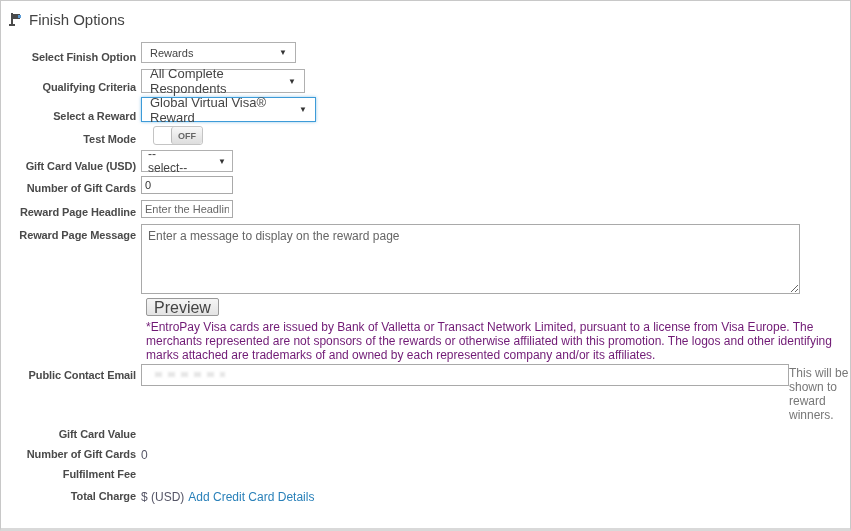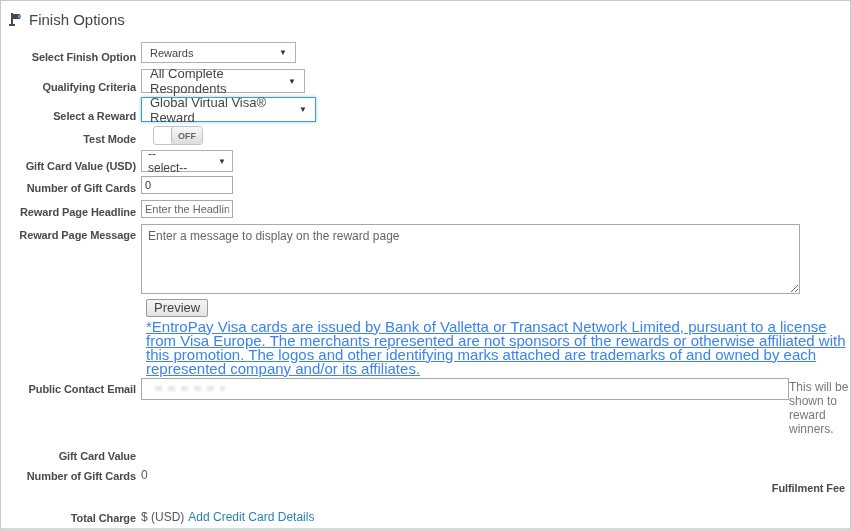--- a/index.html
+++ b/index.html
@@ -52,35 +52,35 @@
   
   .toggle{display:flex;width:48px;height:17px;border:1px solid #c4c4c4;border-radius:3px;background:#fff;overflow:hidden;cursor:pointer;margin-left:12px;}
   .toggle .knob{
     margin-left:auto;width:30px;height:100%;display:flex;align-items:center;justify-content:center;
     background:linear-gradient(#f8f8f8,#ddd);border-left:1px solid #bbb;border-radius:3px;
     font-size:9px;font-weight:bold;color:#666;
   }
   
   .btn{
     margin-left:145px;height:18px;padding:0 7px;font-family:"Liberation Sans",sans-serif;
-    font-size:13px;color:#444;background:linear-gradient(#f5f5f5,#e3e3e3);
+    font-size:16px;color:#444;background:linear-gradient(#f5f5f5,#e3e3e3);
     border:1px solid #999;border-radius:2px;cursor:pointer;
   }
   
-  .disclaimer{margin:3px 4px 2px 145px;font-size:15px;line-height:14px;color:#3b82f6;text-decoration:underline;}
+  .disclaimer{margin:3px 4px 2px 145px;font-size:12px;line-height:14px;color:#701a75;}
   .helper{font-size:12px;color:#777;margin-top:2px;}
   
   .email-wrap{position:relative;display:inline-block;}
   .redact{
     position:absolute;left:14px;top:8px;width:70px;height:5px;
     background:repeating-linear-gradient(90deg,#d9d9d9 0 7px,transparent 7px 13px);
     filter:blur(1px);opacity:.65;pointer-events:none;
   }
   
-  .srow{display:flex;align-items:flex-end;height:20px;}
+  .srow{display:flex;align-items:flex-start;height:20px;}
   .sval{font-size:12px;color:#556;}
   a.link{color:#2980b9;text-decoration:none;cursor:pointer;}
   
   .agree{display:flex;align-items:center;margin:16px 0 0 137px;height:20px;}
   
   .mb6{margin-bottom:6px;} .mb5{margin-bottom:5px;} .mb4{margin-bottom:4px;}
   .mb3{margin-bottom:3px;} .mb2{margin-bottom:2px;flex-direction:column;}
 </style>
 </head>
 <body>

